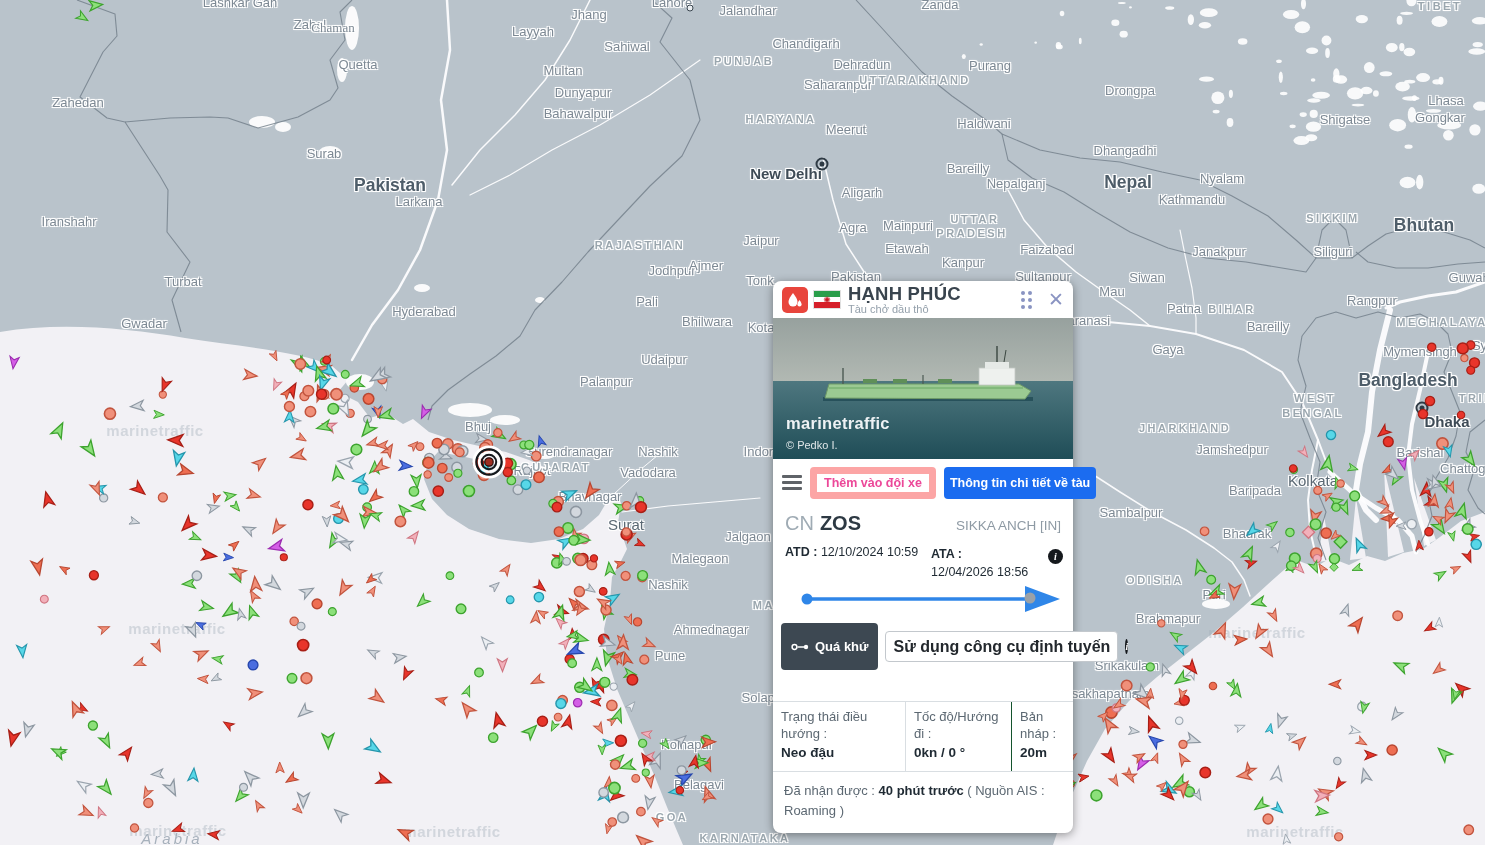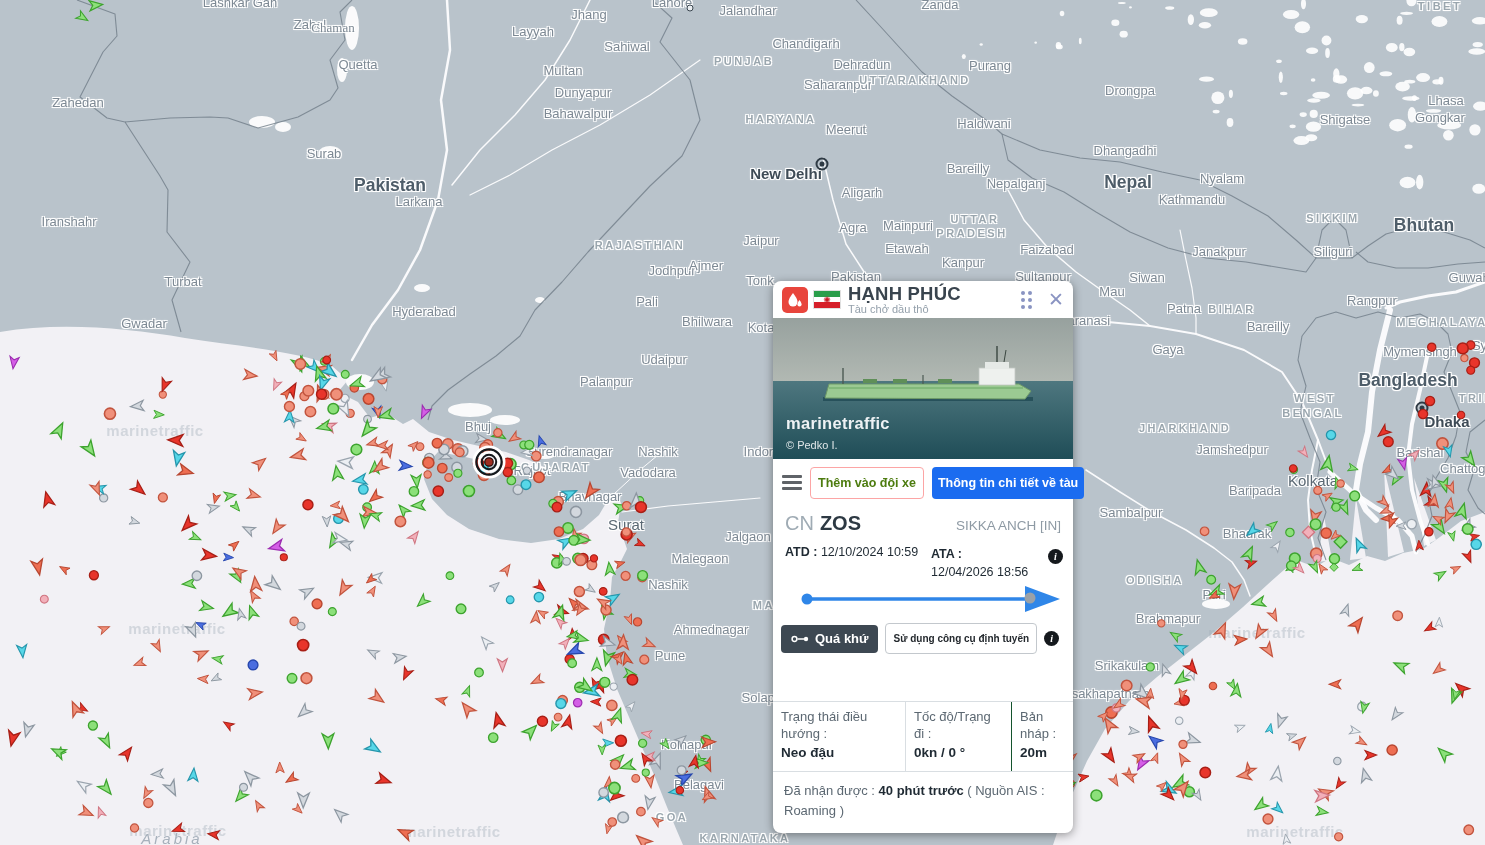--- a/index.html
+++ b/index.html
@@ -44,39 +44,39 @@
   .close-x{color:#8a94c2;font-size:19px;font-weight:bold;cursor:pointer;line-height:1}
   .pp-photo{height:141px;flex:0 0 141px;position:relative;overflow:hidden}
   .pp-photo .wm{position:absolute;left:13px;bottom:26px;color:#eef2f4;font-size:16.5px;font-weight:bold;
                 letter-spacing:0.3px}
   .pp-photo .credit{position:absolute;left:13px;bottom:8px;color:#dfe6e8;font-size:11px}
   .pp-actions{height:47px;flex:0 0 47px;display:flex;align-items:center;padding:0 9px;gap:8px}
   .burger{width:20px;display:flex;flex-direction:column;gap:3.5px;cursor:pointer;flex:0 0 20px}
   .burger i{height:2.5px;background:#5f6368;border-radius:1px}
   .btn{height:32px;border-radius:4px;font-family:inherit;font-size:12.5px;font-weight:bold;
        cursor:pointer;white-space:nowrap}
-  .btn-outline{background:#fff;border:1px solid #fca5a5;color:#4d7c0f;padding:0 7px}
+  .btn-outline{background:#fff;border:7px solid #fca5a5;color:#ec4899;padding:0 7px}
   .btn-blue{background:#1b6cf0;border:none;color:#fff;padding:0 6px;flex:1;font-size:12.5px}
   .pp-route{display:flex;justify-content:space-between;align-items:baseline;padding:6px 12px 0}
   .cc{font-size:20px;color:#9fabb4}
   .port{font-size:20px;font-weight:bold;color:#2d3943;margin-left:6px}
   .dest{font-size:13.5px;color:#8e9aa4}
   .pp-times{display:flex;position:relative;padding:10px 12px 0;font-size:12.5px;color:#1f2a33}
   .pp-times b{font-weight:bold}
   .atd{flex:0 0 146px}
   .ata{line-height:1.45}
   .info{width:15px;height:15px;border-radius:50%;background:#15191d;color:#fff;display:inline-flex;
         align-items:center;justify-content:center;font-size:10px;font-weight:bold;
         font-family:"Liberation Serif","DejaVu Serif",serif;font-style:italic}
   .pp-times .info{position:absolute;right:10px;top:14px}
   .pp-arrow{height:36px;flex:0 0 36px}
   .pp-btns2{display:flex;align-items:center;gap:7px;padding:6px 8px 0}
-  .btn-dark{background:#3d4852;border:none;color:#fff;height:28px;padding:0 10px;display:flex;
+  .btn-dark{background:#3d4852;border:none;color:#fff;height:47px;padding:0 10px;display:flex;
             align-items:center;gap:6px;font-size:13px}
-  .btn-outline2{background:#fff;border:1px solid #c3c8cd;color:#23282d;height:31px;padding:0 7px;font-size:10px}
+  .btn-outline2{background:#fff;border:1px solid #c3c8cd;color:#23282d;height:31px;padding:0 7px;font-size:16px}
   .pp-stats{margin-top:auto;border-top:1px solid #d9dee2;display:flex;align-items:stretch}
   .pp-stat{padding:7px 8px 9px;font-size:13px;color:#5c6872;line-height:1.3}
   .pp-stat .v{font-size:13.5px;font-weight:bold;color:#1f2a33;margin-top:1px}
   .pp-stat:nth-child(1){flex:0 0 116px}
   .pp-stat:nth-child(2){flex:0 0 89px;border-left:1px solid #d9dee2}
   .pp-stat:nth-child(3){flex:1;border-left:1px solid #14532d}
   .pp-footer{border-top:1px solid #d9dee2;padding:9px 11px 12px;font-size:13px;color:#5c6872;line-height:1.55}
   .pp-footer b{color:#1f2a33}
 </style>
 </head>
@@ -2179,21 +2179,21 @@
     <button class="btn btn-outline2">Sử dụng công cụ định tuyến</button>
     <span class="info">i</span>
   </div>
 
   <div class="pp-stats">
     <div class="pp-stat">
       <div>Trạng thái điều hướng :</div>
       <div class="v">Neo đậu</div>
     </div>
     <div class="pp-stat">
-      <div>Tốc độ/Trạng đi :</div>
+      <div>Tốc độ/Hướng đi :</div>
       <div class="v">0kn / 0 °</div>
     </div>
     <div class="pp-stat">
       <div>Bản nháp :</div>
       <div class="v">20m</div>
     </div>
   </div>
 
   <div class="pp-footer">
     <span>Đã nhận được : </span><b>40 phút trước</b><span> ( Nguồn AIS : Roaming )</span>

